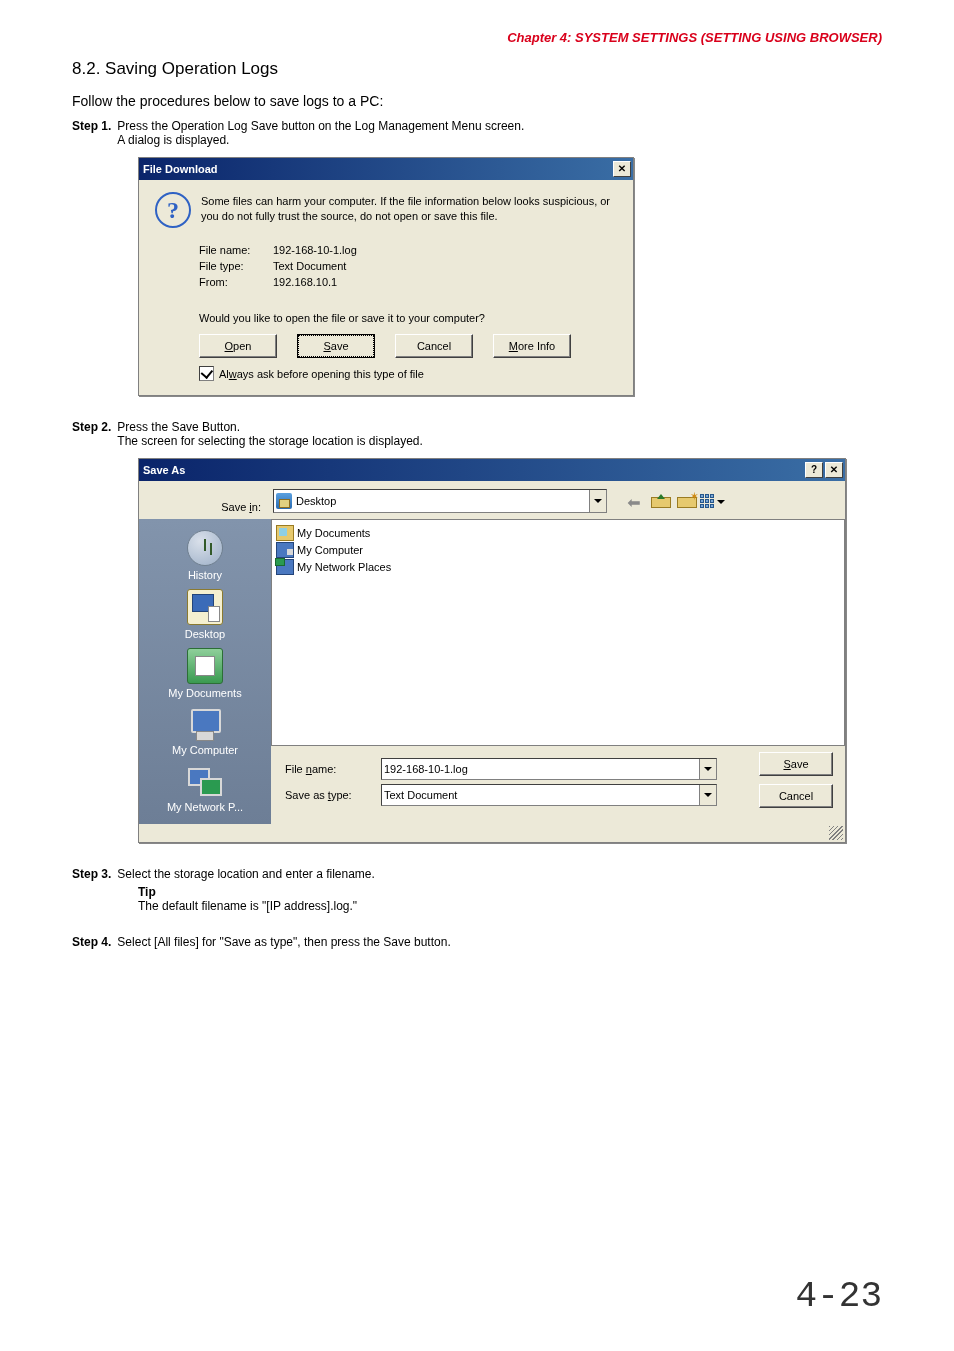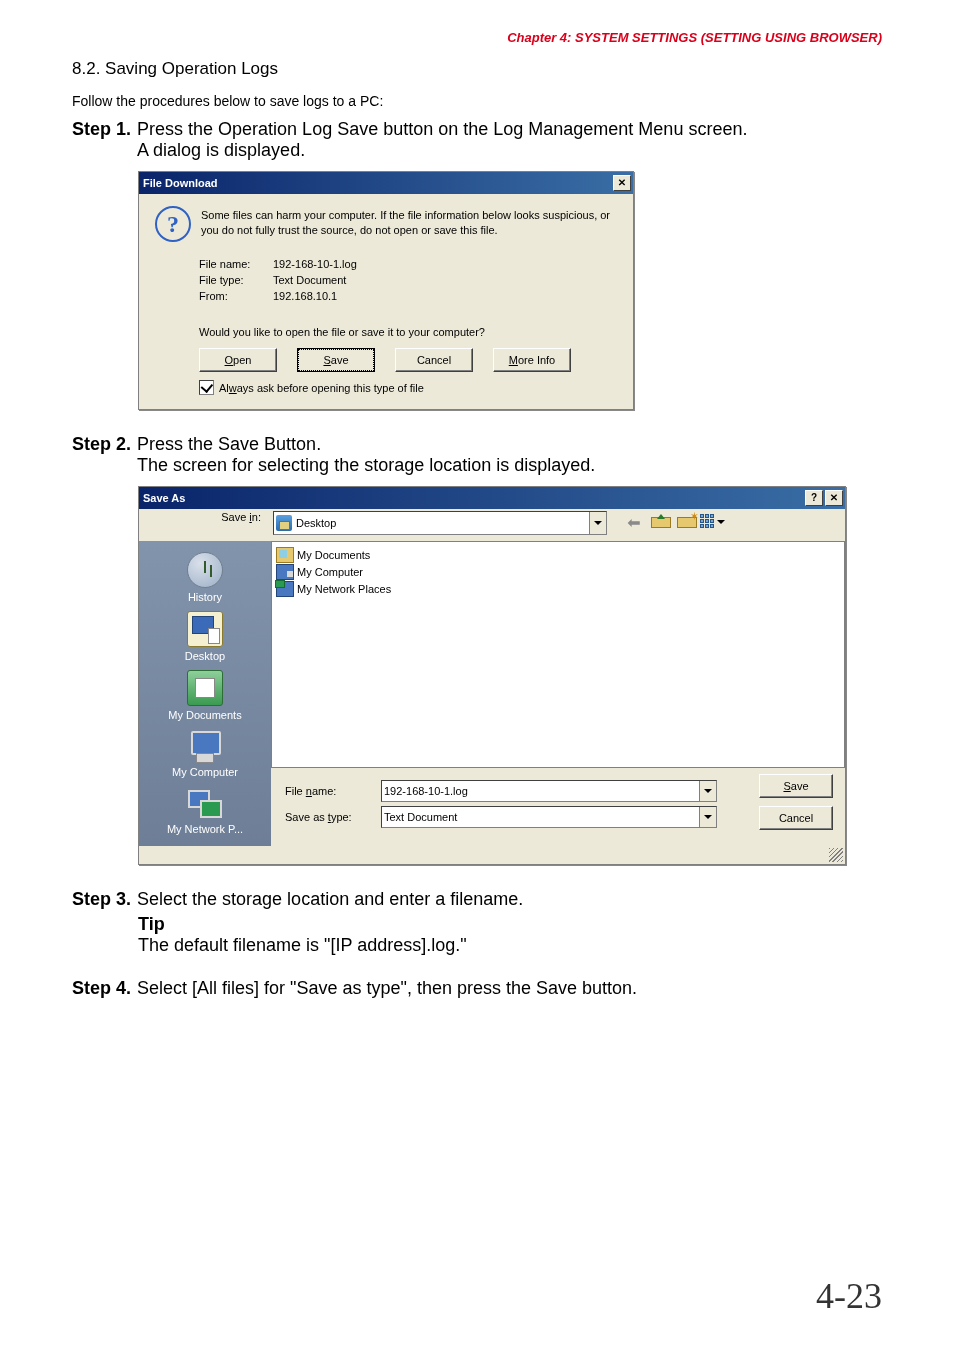--- a/index.html
+++ b/index.html
@@ -1,20 +1,20 @@
 <!DOCTYPE html>
 <html><head>
 <meta charset="utf-8">
 <style>
 html,body{margin:0;padding:0;font-family:Arial,Helvetica,sans-serif;background:#fff;color:#000}
 .page{width:954px;min-height:1351px;position:relative;box-sizing:border-box;padding:30px 72px 0 72px}
 .chapter-head{color:#d9001b;font-weight:bold;font-style:italic;font-size:13px;text-align:right;margin-bottom:8px}
 .sec-title{font-weight:normal;font-size:17px;margin:14px 0 14px 0}
 .body-text{font-size:14px;margin:10px 0}
-.steps{font-size:18px}
+.steps{font-size:12px}
 .step-row{display:flex;margin:4px 0}
 .step-label{font-weight:bold;white-space:nowrap}
 .step-content{flex:1;padding-left:6px}
 .indent{margin-left:66px}
 .tip-label{font-weight:bold}
 
 .dialog{border:1px solid #808080;background:#ece9d8;font-family:Tahoma,Arial,sans-serif;font-size:11px;color:#000;margin-left:66px;box-shadow:1px 1px 0 #888}
 .dialog .titlebar{display:flex;align-items:center;background:linear-gradient(to right,#0a246a,#3a6ea5);color:#fff;padding:3px 2px 3px 4px}
 .dialog .titlebar .ttl{font-weight:bold;font-size:11px;flex:1}
 .sysbtn{width:16px;height:14px;background:#ece9d8;border:1px solid #fff;border-right-color:#404040;border-bottom-color:#404040;display:flex;align-items:center;justify-content:center;margin-left:2px;color:#000;font-weight:bold;font-size:10px;line-height:1}
@@ -31,21 +31,21 @@
 .fd-btns{margin:0 0 8px 44px;display:flex;gap:20px}
 .win-btn{min-width:76px;height:22px;background:#ece9d8;border:1px solid #404040;border-top-color:#fff;border-left-color:#fff;position:relative;font-size:11px;font-family:Tahoma,Arial,sans-serif;display:flex;align-items:center;justify-content:center;box-shadow:inset -1px -1px 0 #808080,inset 1px 1px 0 #ece9d8}
 .win-btn.default{box-shadow:none}
 .win-btn.default::before{content:"";position:absolute;inset:-1px;border:1px solid #000}
 .win-btn.default::after{content:"";position:absolute;inset:0;border:1px dotted #000}
 .fd-chk{margin:4px 0 0 44px;font-size:11px;display:flex;align-items:center}
 .fd-chk .box{width:13px;height:13px;border:1px solid #808080;border-top-color:#404040;border-left-color:#404040;background:#fff;margin-right:5px;display:flex;align-items:center;justify-content:center}
 .fd-chk .tick{width:8px;height:6px;border-left:2px solid #000;border-bottom:2px solid #000;transform:rotate(-50deg) translate(1px,-1px)}
 
 .sa{width:706px}
-.sa-toprow{width:100%;display:flex;align-items:flex-start;padding:2px 12px 6px 12px}
+.sa-toprow{width:100%;display:flex;align-items:flex-end;padding:8px 12px 6px 12px}
 .sa-label{width:110px;text-align:right;padding-right:12px;font-size:11px}
 .sa-combo{flex:0 0 330px;display:flex;align-items:center;background:#fff;border:1px solid #808080;border-top-color:#404040;border-left-color:#404040;height:20px;padding:1px 0 1px 2px;position:relative}
 .sa-combo .cb-icon{width:16px;height:16px;background:linear-gradient(#5aa0e0,#2a6bb0);border-radius:2px;margin-right:4px;position:relative;overflow:hidden}
 .sa-combo .cb-icon::after{content:"";position:absolute;left:3px;top:6px;width:9px;height:7px;background:#e0d080;border:1px solid #8a6b20}
 .sa-combo .dd{position:absolute;right:0;top:0;bottom:0;width:16px;background:#ece9d8;border-left:1px solid #808080;display:flex;align-items:center;justify-content:center}
 .sa-combo .dd::after{content:"";width:0;height:0;border-left:4px solid transparent;border-right:4px solid transparent;border-top:4px solid #000}
 .sa-toolbar{display:flex;gap:4px;margin-left:16px}
 .tb-btn{width:22px;height:22px;display:flex;align-items:center;justify-content:center;color:#888}
 .tb-arrow{color:#8a8a8a;font-size:16px}
 .tb-up{width:18px;height:12px;position:relative}
@@ -94,21 +94,21 @@
 .sa-row2 .l2{width:96px;font-size:11px;padding-left:14px}
 .sa-input{flex:0 0 330px;background:#fff;border:1px solid #808080;border-top-color:#404040;border-left-color:#404040;height:20px;display:flex;align-items:center;padding:0 2px;position:relative}
 .sa-input .dd{position:absolute;right:0;top:0;bottom:0;width:16px;background:#ece9d8;border-left:1px solid #808080;display:flex;align-items:center;justify-content:center}
 .sa-input .dd::after{content:"";width:0;height:0;border-left:4px solid transparent;border-right:4px solid transparent;border-top:4px solid #000}
 .sa-actions{display:flex;flex-direction:column;gap:8px;margin-left:28px;padding-bottom:4px}
 .sa-actions .win-btn{min-width:72px}
 
 .resize{display:flex;justify-content:flex-end;padding:2px 2px}
 .resize .grip{width:14px;height:14px;background:repeating-linear-gradient(135deg,#808080 0 1px,transparent 1px 3px)}
 
-.page-num{position:absolute;bottom:34px;right:72px;font-family:Liberation Serif, serif;font-size:36px;color:#333}
+.page-num{position:absolute;bottom:34px;right:72px;font-family:Liberation Mono, monospace;font-size:36px;color:#333}
 .under{text-decoration:underline}
 </style>
 </head>
 <body>
 
 <div class="page">
 
   <div class="chapter-head">Chapter 4:  SYSTEM SETTINGS (SETTING USING BROWSER)</div>
 
   <div class="sec-title">8.2. Saving Operation Logs</div>

